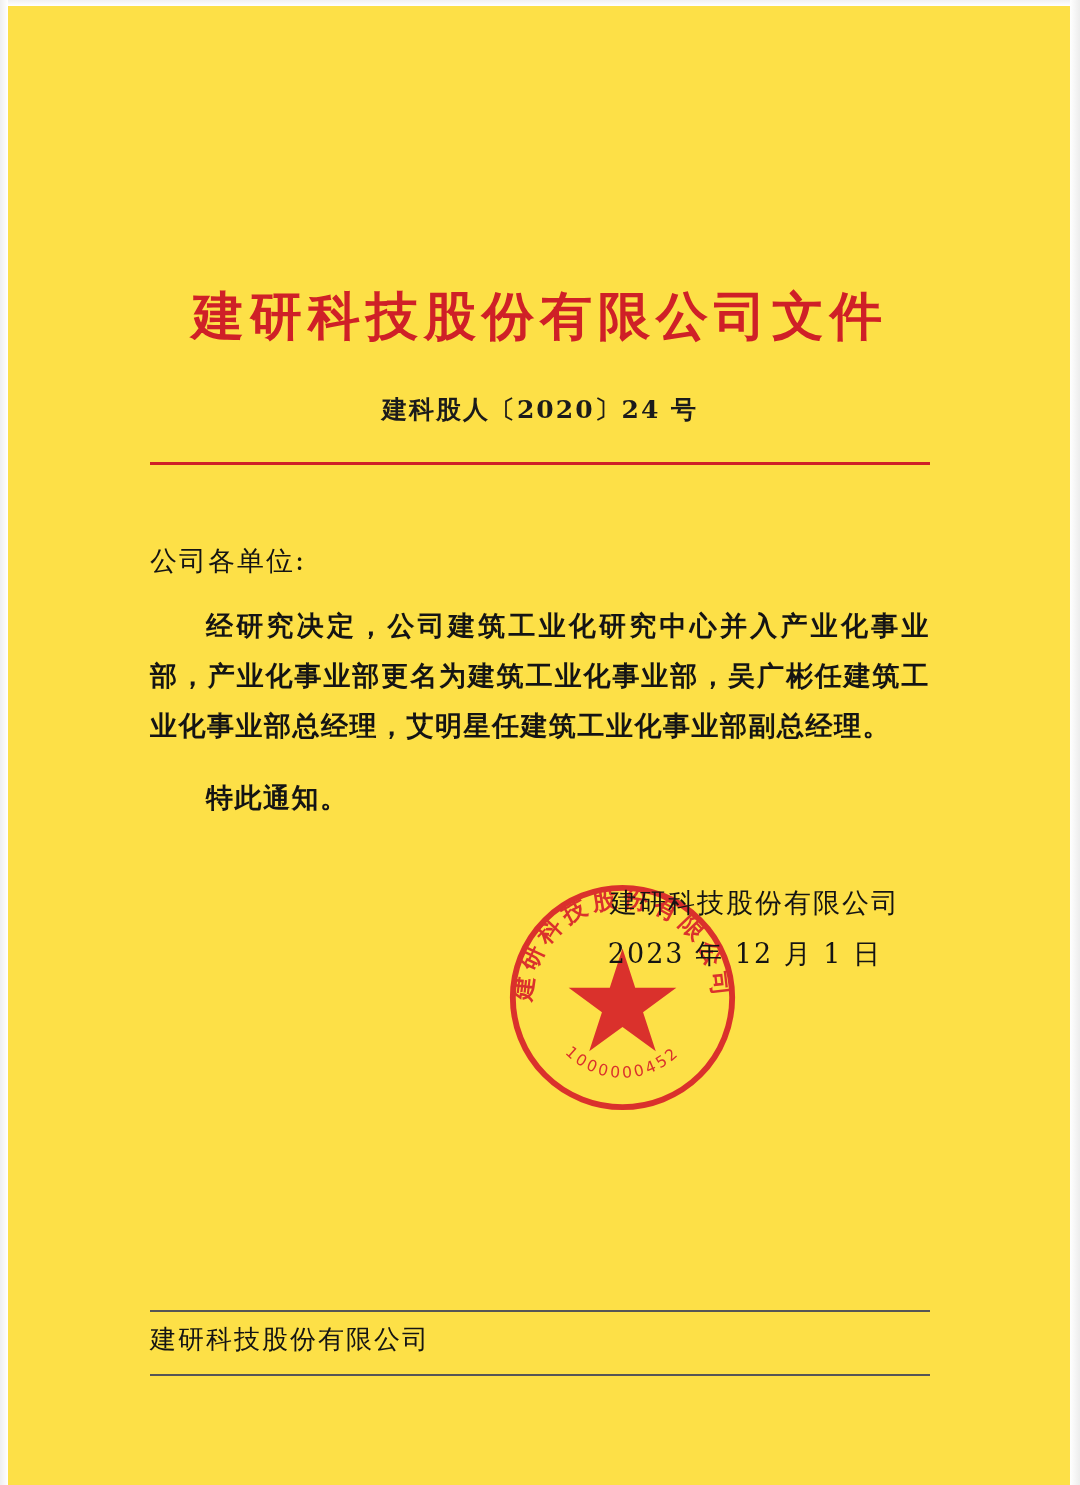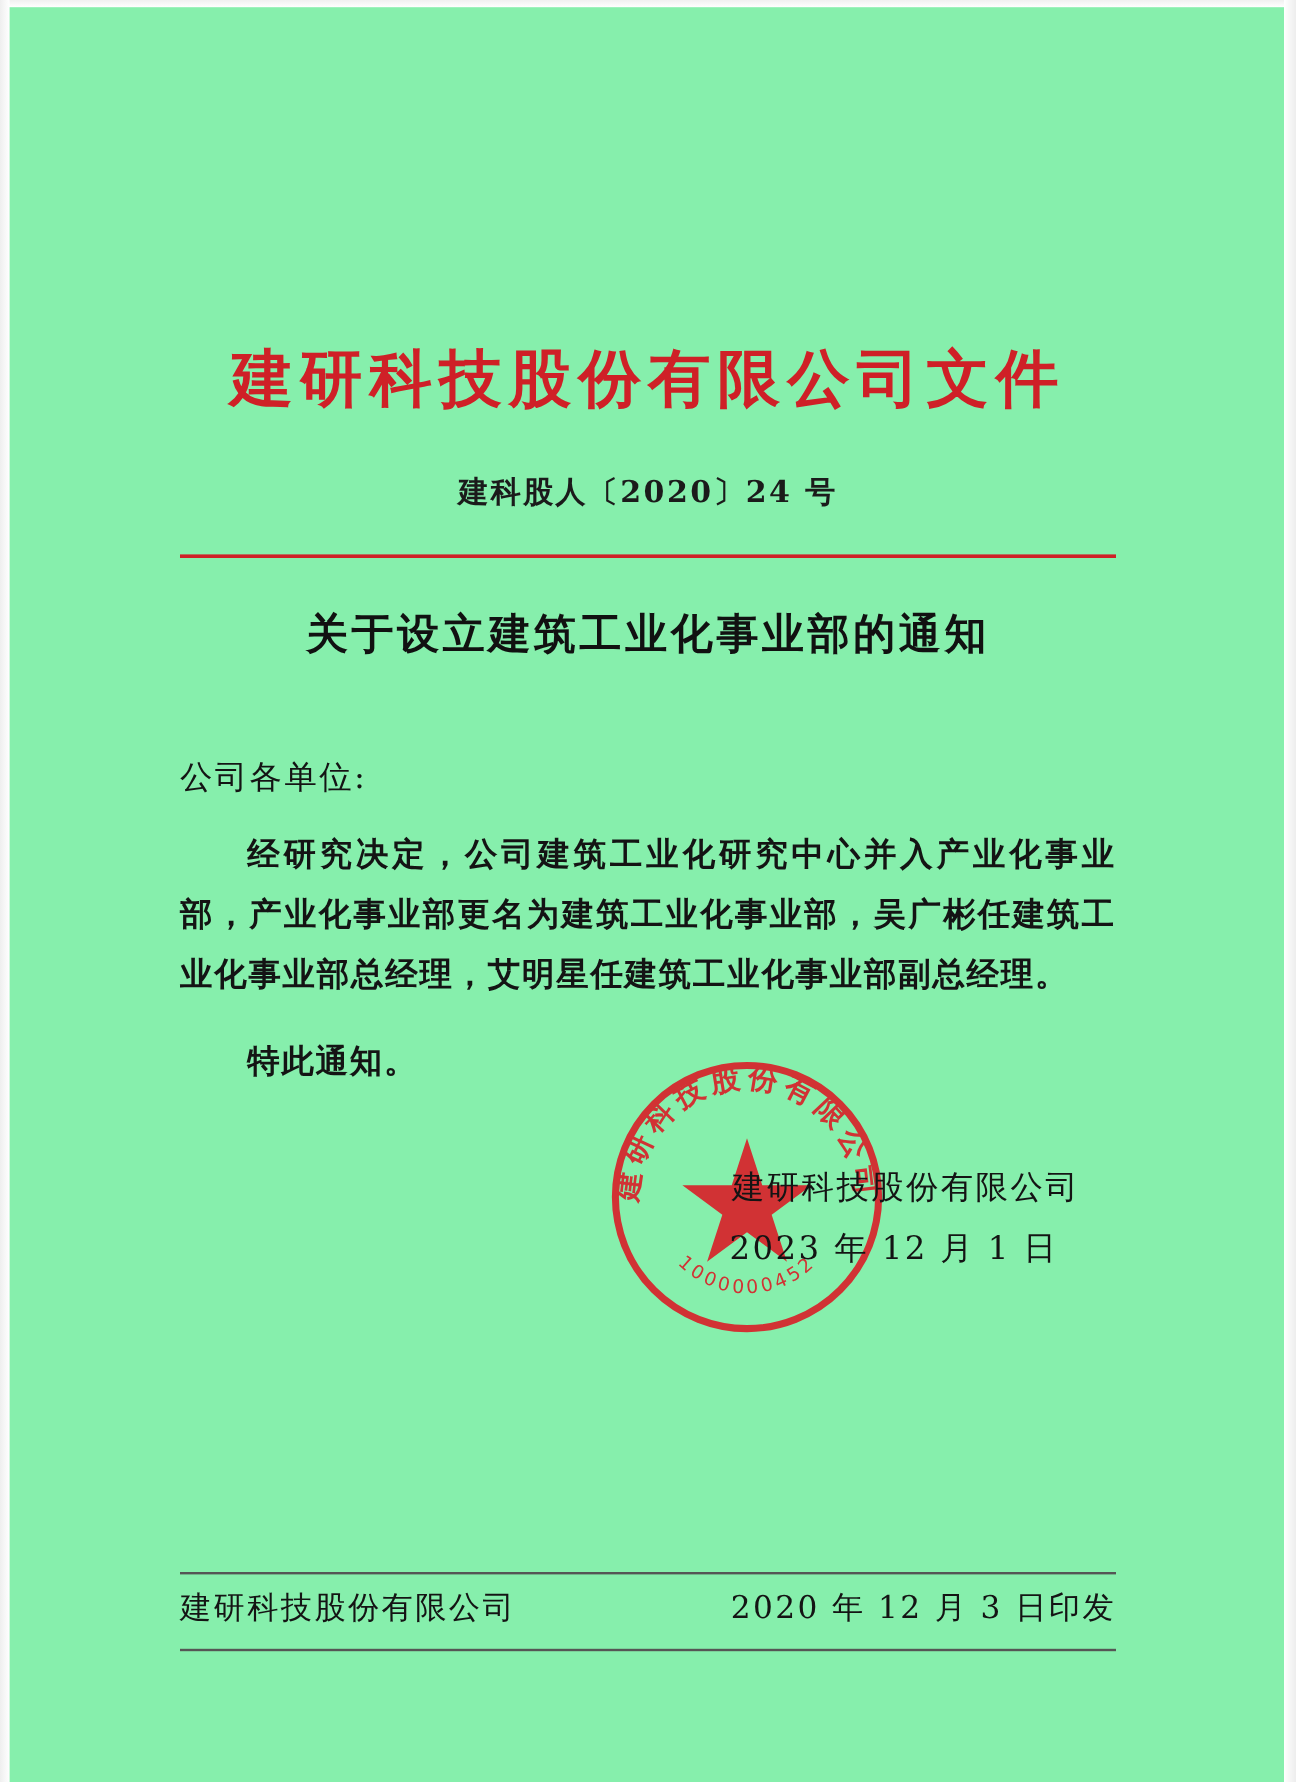--- a/index.html
+++ b/index.html
@@ -12,21 +12,21 @@
     height: 1485px;
     position: relative;
     font-family: "Liberation Serif", "DejaVu Serif", serif;
     color: #111;
     overflow: hidden;
   }
 
   .page {
     position: absolute;
     inset: 0;
-    background: #86efac;
+    background: #fde047;
     padding-left: 12px;
   }
 
   
   .scan-edge-left {
     position: absolute;
     left: 0; top: 0; bottom: 0; width: 8px;
     background: linear-gradient(to right, #efefef, #ffffff);
   }
   .scan-edge-right {
@@ -177,21 +177,20 @@
   <div class="scan-edge-right"></div>
 
   <div class="doc-body">
 
     <div class="org-title">建研科技股份有限公司文件</div>
 
     <div class="doc-number">建科股人〔2020〕24 号</div>
 
     <div class="red-rule"></div>
 
-    <div class="doc-title">关于设立建筑工业化事业部的通知</div>
 
     <div class="salutation">公司各单位:</div>
 
     <div class="para">经研究决定，公司建筑工业化研究中心并入产业化事业部，产业化事业部更名为建筑工业化事业部，吴广彬任建筑工业化事业部总经理，艾明星任建筑工业化事业部副总经理。</div>
 
     <div class="para">特此通知。</div>
 
     <div class="signature-block">
       <div class="sig-line">建研科技股份有限公司</div>
       <div class="sig-line sig-date">2023 年 12 月 1 日</div>
@@ -209,16 +208,15 @@
     </text>
     <text font-family="DejaVu Sans, sans-serif" font-size="16" fill="#d8232a" letter-spacing="3">
       <textPath href="#sealBottomArc" startOffset="50%" text-anchor="middle">1000000452</textPath>
     </text>
     <polygon fill="#d8232a" points="120,70 133,110 175,110 141,135 154,175 120,150 86,175 99,135 65,110 107,110"></polygon>
   </svg>
 
   <div class="footer-rule"></div>
   <div class="footer">
     <div>建研科技股份有限公司</div>
-    <div>2020 年 12 月 3 日印发</div>
   </div>
   <div class="footer-rule-bottom"></div>
 </div>
 
 </body></html>

